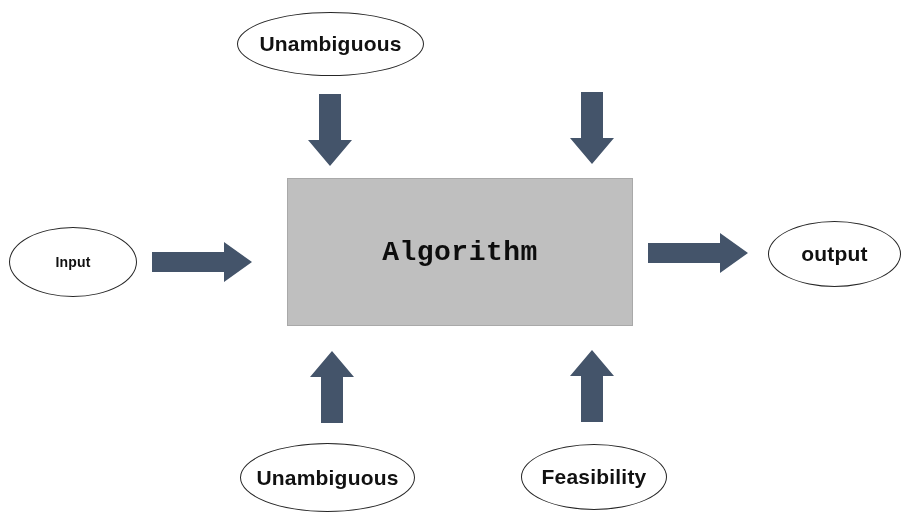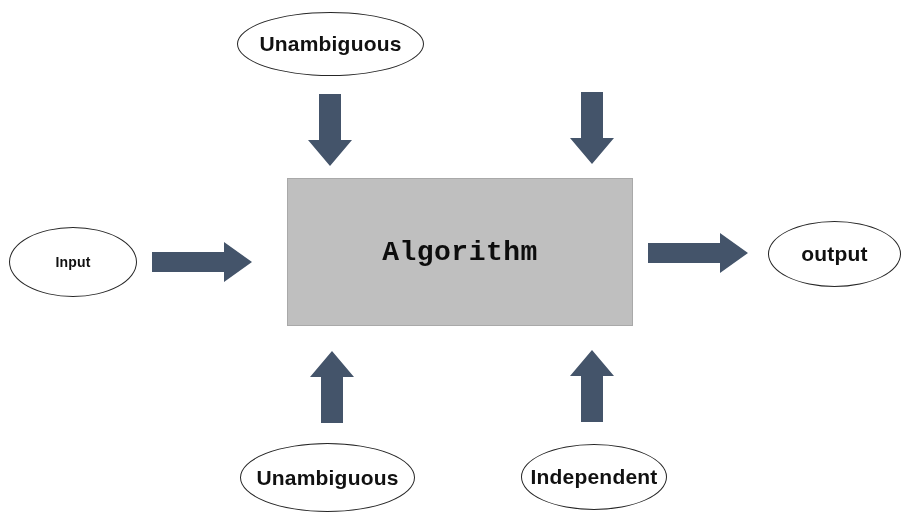--- a/index.html
+++ b/index.html
@@ -79,21 +79,21 @@
     <span class="node-label node-label--input" data-bind="nodes.input.label">Input</span>
   </div>
   <div class="node-ellipse" style="left:768px; top:221px; width:133px; height:66px;">
     <span class="node-label" data-bind="nodes.output.label">output</span>
   </div>
 
   <div class="node-ellipse" style="left:240px; top:443px; width:175px; height:69px;">
     <span class="node-label" data-bind="nodes.independent.label">Unambiguous</span>
   </div>
   <div class="node-ellipse" style="left:521px; top:444px; width:146px; height:66px;">
-    <span class="node-label" data-bind="nodes.feasibility.label">Independent</span>
+    <span class="node-label" data-bind="nodes.feasibility.label">Feasibility</span>
   </div>
 
   <svg class="arrow" style="left:308px; top:94px;" width="44" height="72" viewBox="0 0 44 72">
     <polygon points="11,0 33,0 33,46 44,46 22,72 0,46 11,46" data-bind-attr="fill:colors.arrow" fill="#44546A"></polygon>
   </svg>
   <svg class="arrow" style="left:570px; top:92px;" width="44" height="72" viewBox="0 0 44 72">
     <polygon points="11,0 33,0 33,46 44,46 22,72 0,46 11,46" data-bind-attr="fill:colors.arrow" fill="#44546A"></polygon>
   </svg>
 
   <svg class="arrow" style="left:310px; top:351px;" width="44" height="72" viewBox="0 0 44 72">

